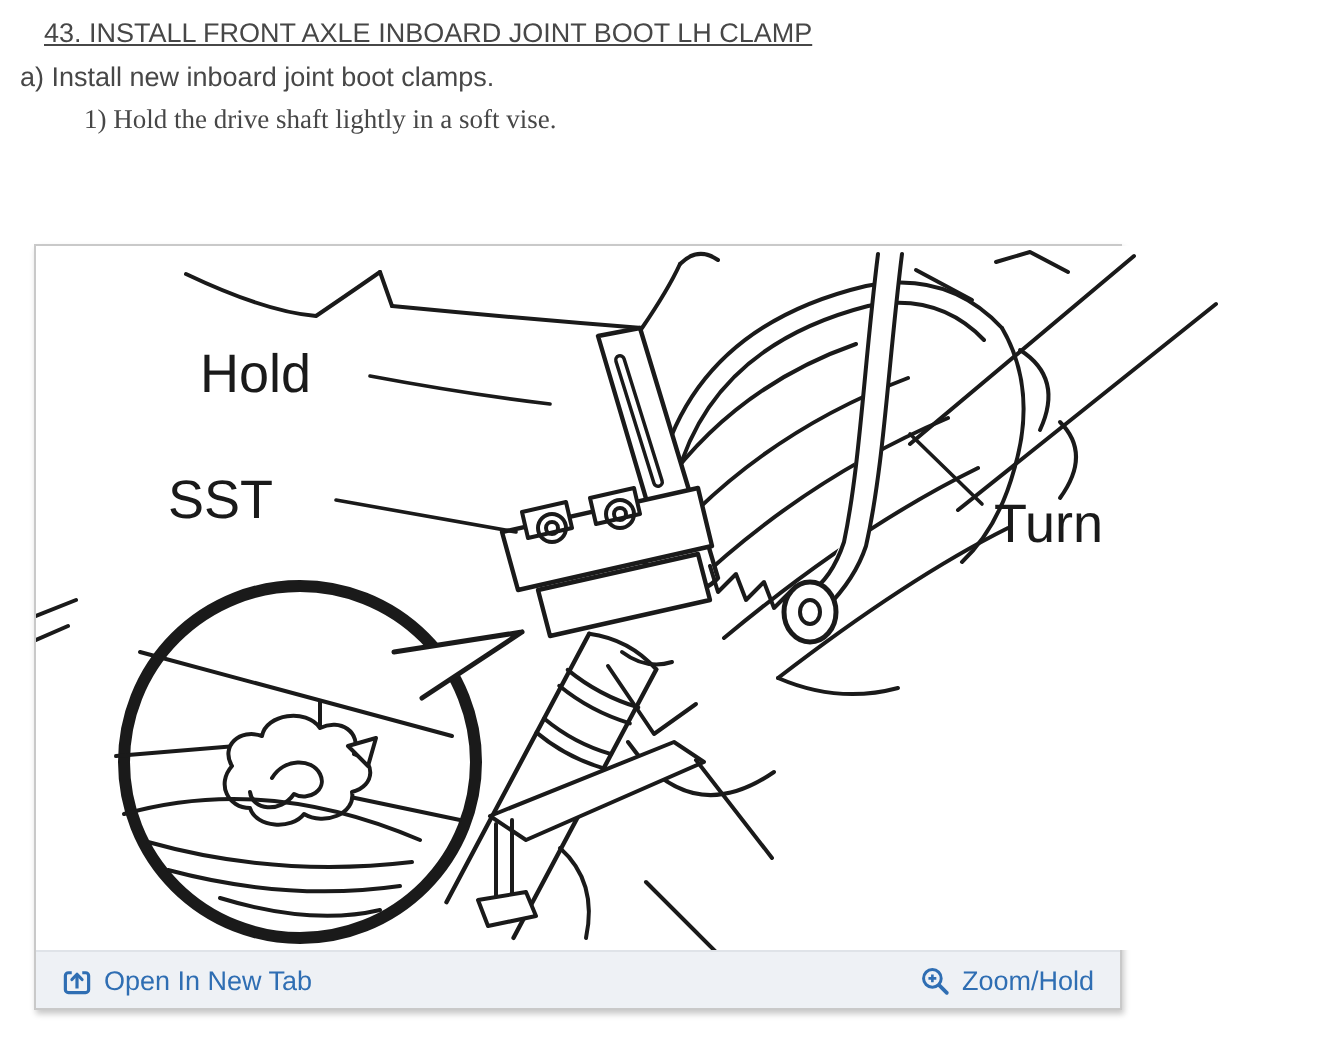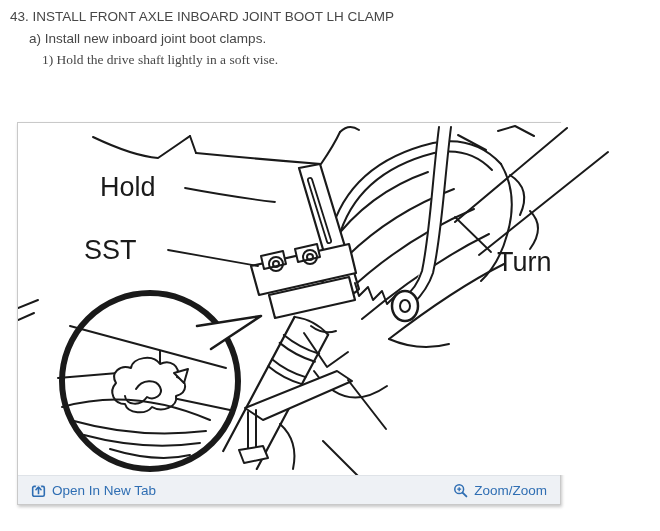--- a/index.html
+++ b/index.html
@@ -7,22 +7,22 @@
     width:660px;height:531px;
     background:#ffffff;
     font-family:"Liberation Sans",sans-serif;
     position:relative;
     overflow:hidden;
   }
   .instructions{
     position:absolute;left:10px;top:6px;
     font-size:13.5px;line-height:21.5px;color:#474747;
   }
-  .instr-line.indent-0{margin-left:0;}
-  .instr-line.indent-1{margin-left:19px;}
+  .instr-line.indent-0{margin-left:12px;text-decoration:underline;}
+  .instr-line.indent-1{}
   .instr-line.indent-2{margin-left:32px;font-family:Liberation Serif, serif;}
 
   .figure-frame{
     position:absolute;left:17px;top:122px;width:544px;
     background:#ffffff;
     border:1px solid #c9c9c9;
     box-shadow:1px 2px 3px rgba(0,0,0,0.22);
     box-sizing:border-box;
   }
   .figure-image{
@@ -170,16 +170,16 @@
         <path d="M5.3,7.2 L8,4.4 L10.7,7.2" stroke="#2f6eb3" stroke-width="1.7" fill="none" stroke-linecap="round" stroke-linejoin="round"></path>
       </svg>
       <span>Open In New Tab</span>
     </a>
     <a class="footer-link">
       <svg width="15" height="15" viewBox="0 0 16 16">
         <circle cx="6.6" cy="6.6" r="4.7" fill="none" stroke="#2f6eb3" stroke-width="1.6"></circle>
         <path d="M10.2,10.2 L14.3,14.3" stroke="#2f6eb3" stroke-width="2" stroke-linecap="round"></path>
         <path d="M6.6,4.5 L6.6,8.7 M4.5,6.6 L8.7,6.6" stroke="#2f6eb3" stroke-width="1.4"></path>
       </svg>
-      <span>Zoom/Zoom</span>
+      <span>Zoom/Hold</span>
     </a>
   </div>
 </div>
 
 </body></html>

